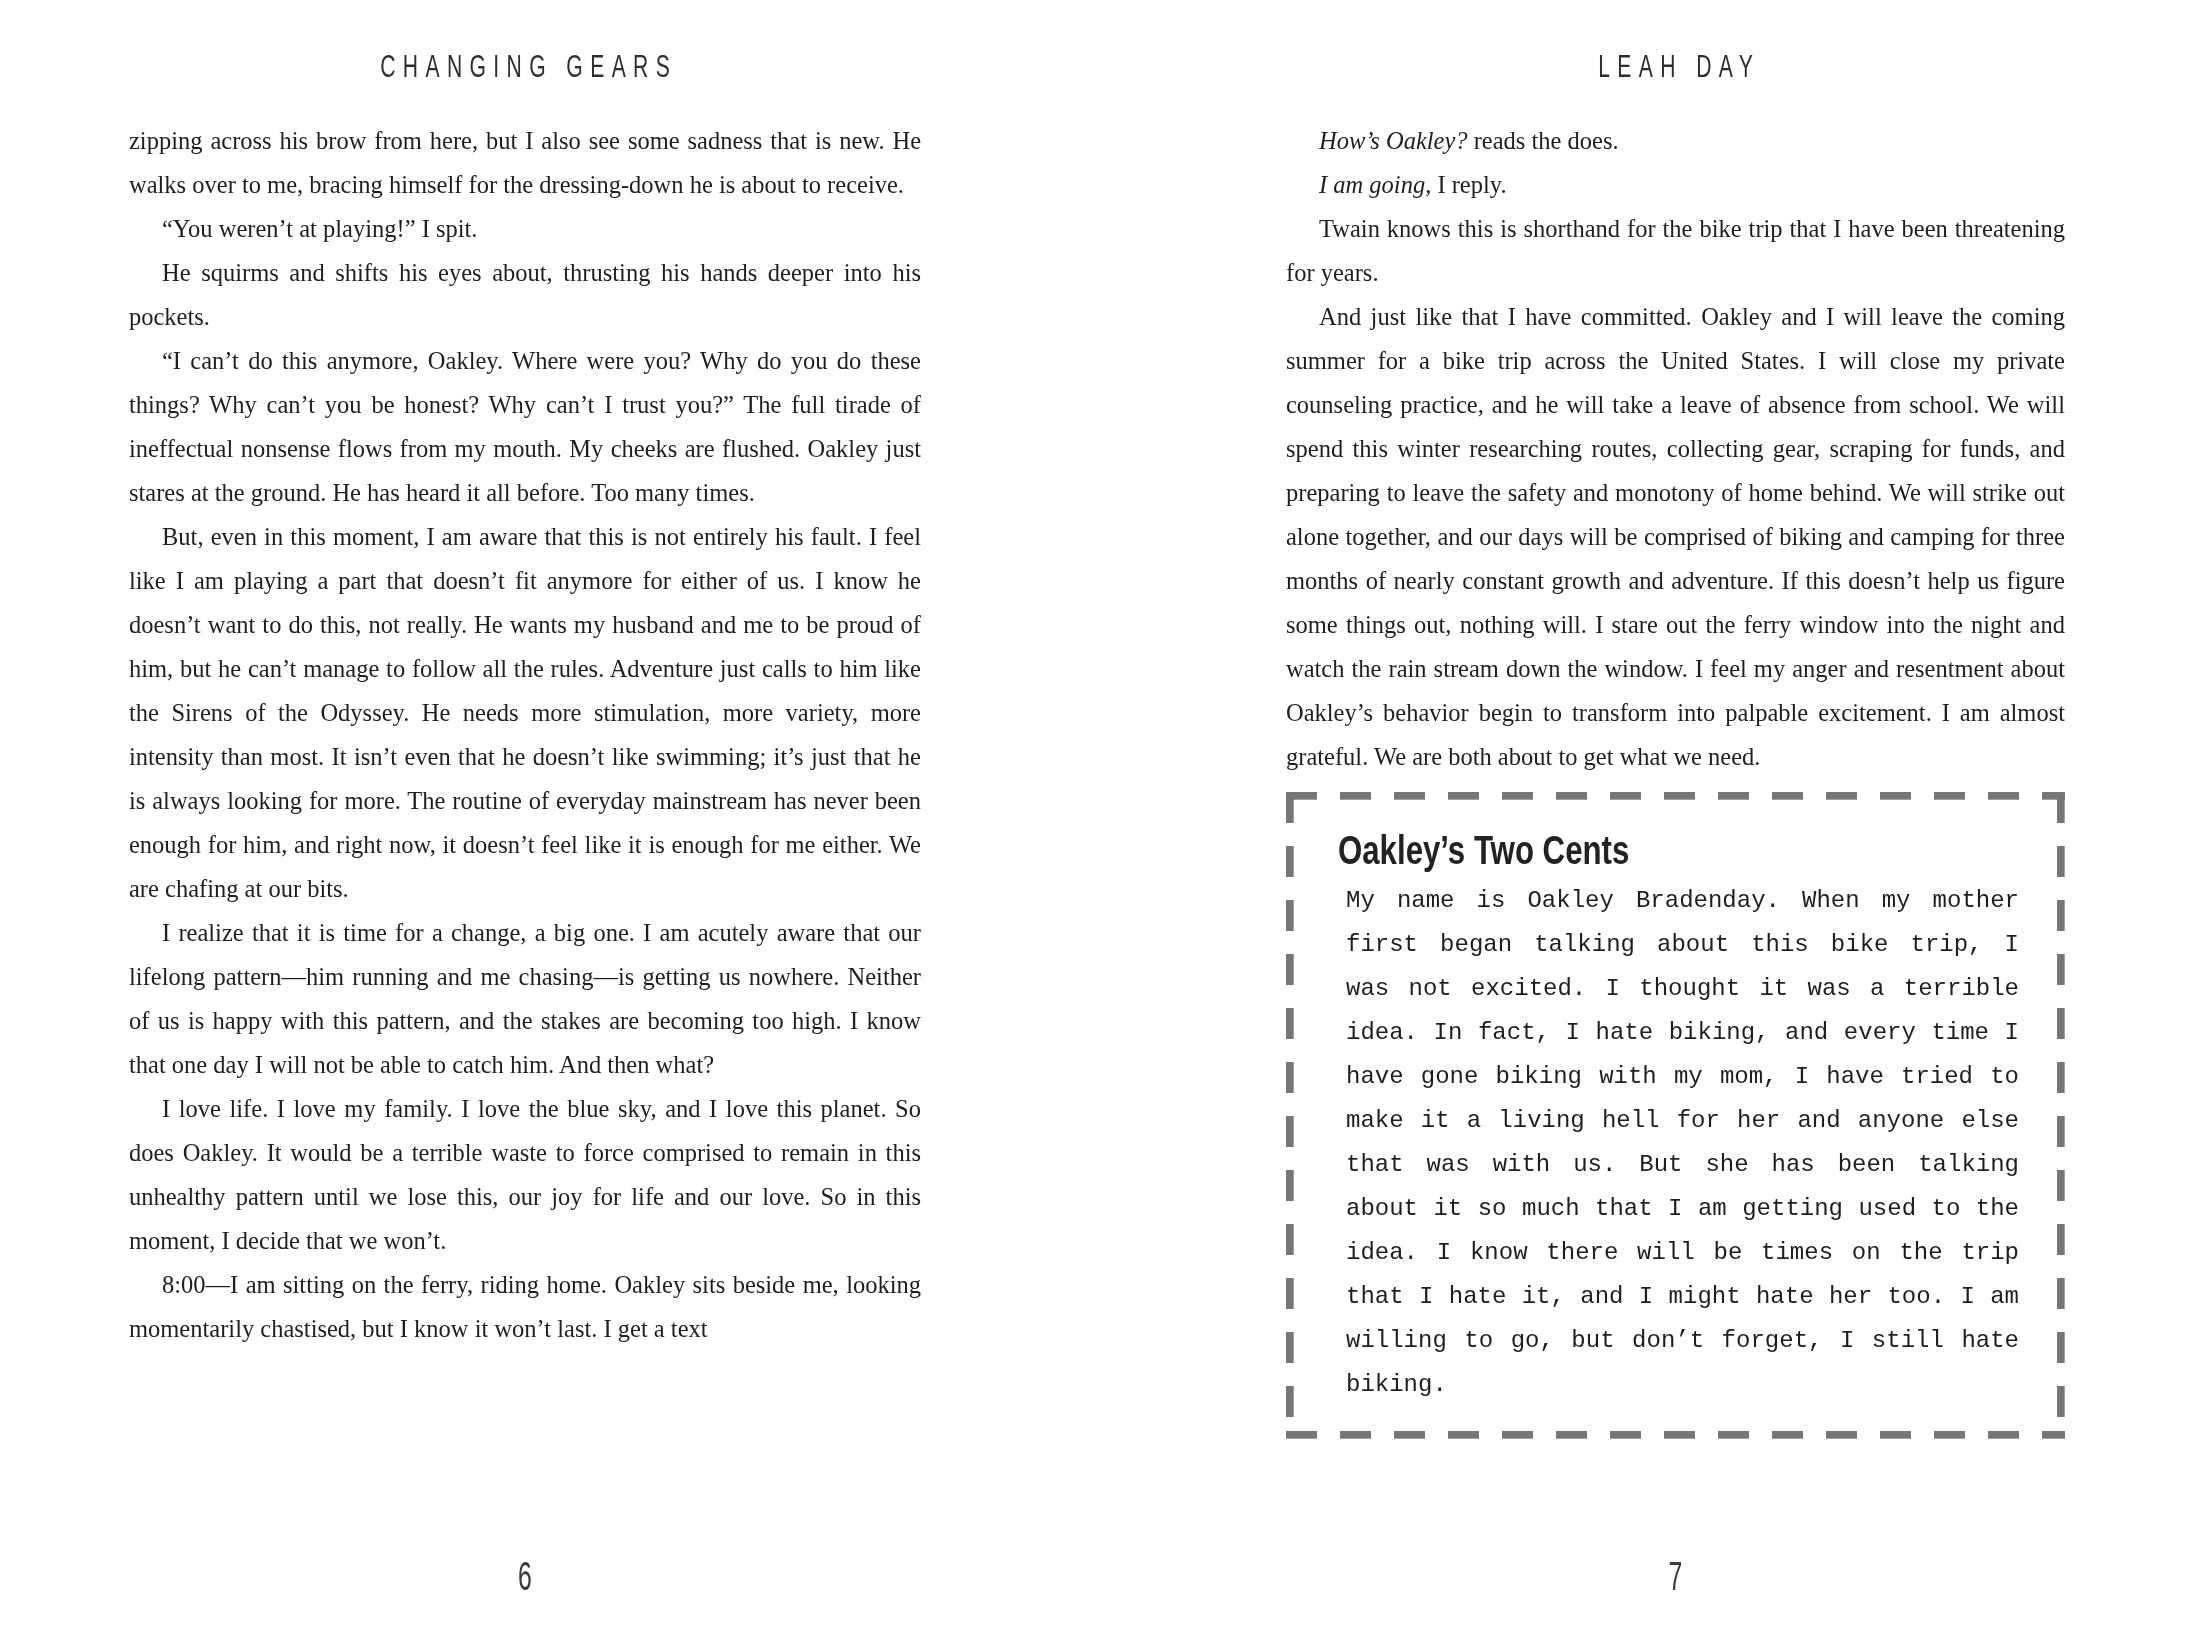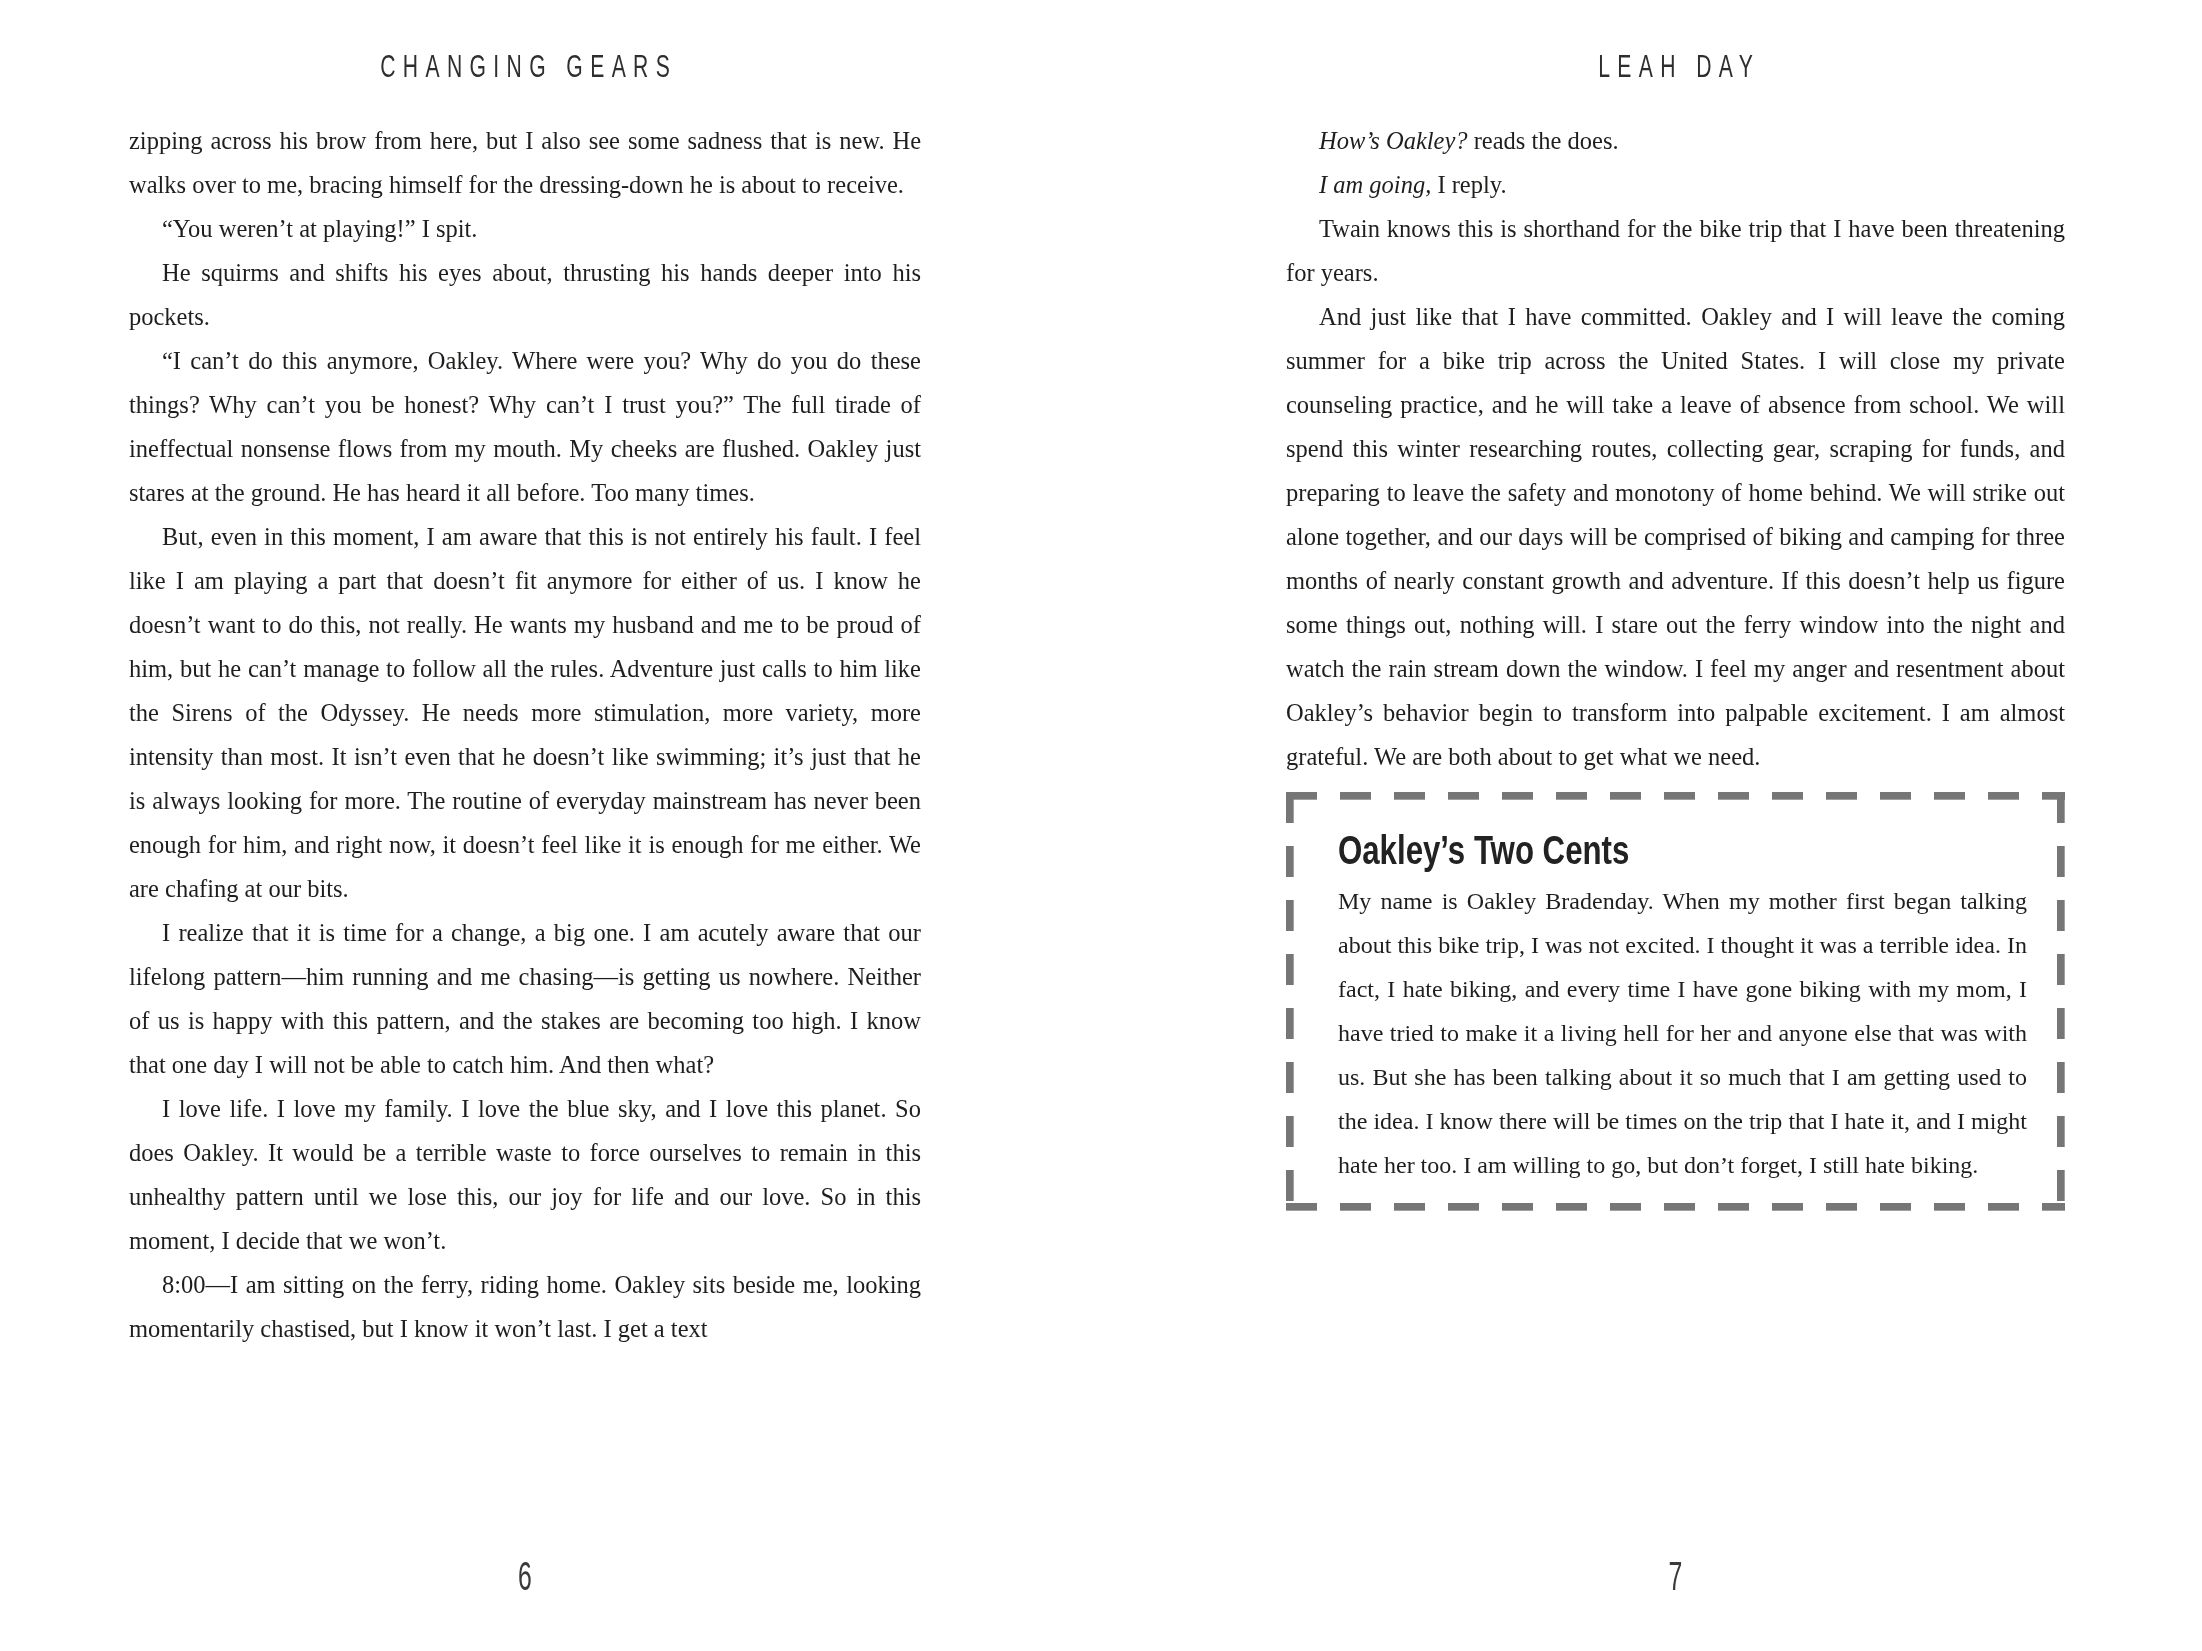--- a/index.html
+++ b/index.html
@@ -60,21 +60,21 @@
     font-size: 40px; font-weight: bold; line-height: 1;
     color: #222222;
     transform: scaleX(0.78); transform-origin: left center;
     white-space: nowrap;
   }
   .callout-body {
     font-size: 24px; line-height: 44px;
     text-align: justify; text-justify: inter-word;
     hyphens: none; -webkit-hyphens: none;
   }
-  .callout-body p.para { margin: 0; }
+  .callout-body p.para { margin: 8px; font-family: Liberation Mono, monospace; }
 
   .folio {
     position: absolute; top: 1554px; left: 0; width: 100%;
     text-align: center;
     font-family: "Liberation Sans", sans-serif;
     font-size: 40px; color: var(--folio-ink);
     transform: scaleX(0.62);
   }
 </style>
 </head>
@@ -84,21 +84,21 @@
 
   <section class="col left">
     <header class="running-head">CHANGING GEARS</header>
     <div class="body-text">
         <p class="para"><span>zipping across his brow from here, but I also see some sadness that is new. He walks over to me, bracing himself for the dressing-down he is about to receive.</span></p>
         <p class="para indent"><span>“You weren’t at playing!” I spit.</span></p>
         <p class="para indent"><span>He squirms and shifts his eyes about, thrusting his hands deeper into his pockets.</span></p>
         <p class="para indent"><span>“I can’t do this anymore, Oakley. Where were you? Why do you do these things? Why can’t you be honest? Why can’t I trust you?” The full tirade of ineffectual nonsense flows from my mouth. My cheeks are flushed. Oakley just stares at the ground. He has heard it all before. Too many times.</span></p>
         <p class="para indent"><span>But, even in this moment, I am aware that this is not entirely his fault. I feel like I am playing a part that doesn’t fit anymore for either of us. I know he doesn’t want to do this, not really. He wants my husband and me to be proud of him, but he can’t manage to follow all the rules. Adventure just calls to him like the Sirens of the Odyssey. He needs more stimulation, more variety, more intensity than most. It isn’t even that he doesn’t like swimming; it’s just that he is always looking for more. The routine of everyday mainstream has never been enough for him, and right now, it doesn’t feel like it is enough for me either. We are chafing at our bits.</span></p>
         <p class="para indent"><span>I realize that it is time for a change, a big one. I am acutely aware that our lifelong pattern—him running and me chasing—is getting us nowhere. Neither of us is happy with this pattern, and the stakes are becoming too high. I know that one day I will not be able to catch him. And then what?</span></p>
-        <p class="para indent"><span>I love life. I love my family. I love the blue sky, and I love this planet. So does Oakley. It would be a terrible waste to force ourselves to remain in this unhealthy pattern until we lose this, our joy for life and our love. So in this moment, I decide that we won’t.</span></p>
+        <p class="para indent"><span>I love life. I love my family. I love the blue sky, and I love this planet. So does Oakley. It would be a terrible waste to force comprised to remain in this unhealthy pattern until we lose this, our joy for life and our love. So in this moment, I decide that we won’t.</span></p>
         <p class="para indent"><span>8:00—I am sitting on the ferry, riding home. Oakley sits beside me, looking momentarily chastised, but I know it won’t last. I get a text</span></p>
       </div>
     <div class="folio">6</div>
   </section>
 
   <section class="col right">
     <header class="running-head">LEAH DAY</header>
     <div class="body-text">
       <div>
           <p class="para indent"><em>How’s Oakley?</em><span> reads the does.</span></p>

